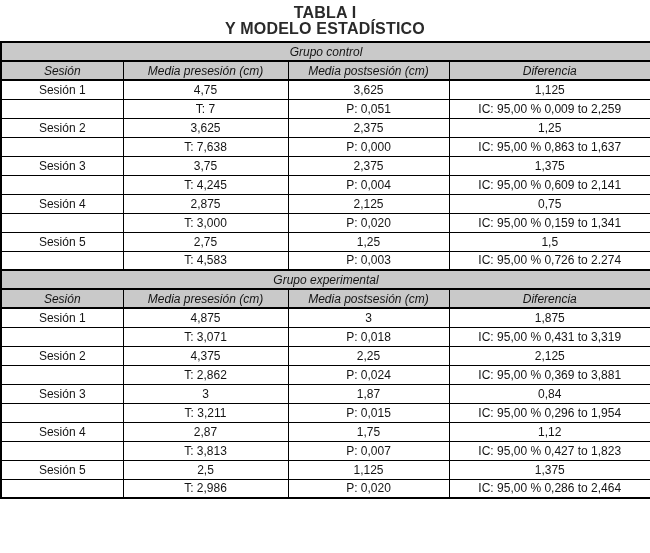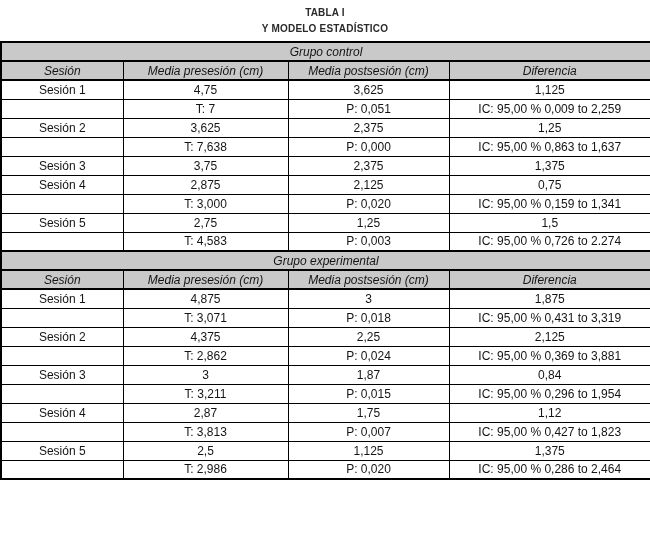--- a/index.html
+++ b/index.html
@@ -19,21 +19,21 @@
     font-family: "Liberation Sans", sans-serif;
     color: var(--text-color);
   }
   .page {
     width: 650px;
   }
   .title-block {
     padding-top: 5px;
     text-align: center;
     font-weight: 700;
-    font-size: 10px;
+    font-size: 16px;
     line-height: 16px;
     letter-spacing: 0.2px;
     color: #2a2a2a;
   }
   .title-block div {
     white-space: nowrap;
   }
   table.data-table {
     width: 650px;
     margin-top: 4px;
@@ -118,20 +118,26 @@
           <td>P: 0,000</td>
           <td>IC: 95,00 % 0,863 to 1,637</td>
         </tr>
         <tr class="data-row">
           <td>Sesión 3</td>
           <td>3,75</td>
           <td>2,375</td>
           <td>1,375</td>
         </tr>
         <tr class="data-row">
+          <td></td>
+          <td>T: 4,245</td>
+          <td>P: 0,004</td>
+          <td>IC: 95,00 % 0,609 to 2,141</td>
+        </tr>
+        <tr class="data-row">
           <td>Sesión 4</td>
           <td>2,875</td>
           <td>2,125</td>
           <td>0,75</td>
         </tr>
         <tr class="data-row">
           <td></td>
           <td>T: 3,000</td>
           <td>P: 0,020</td>
           <td>IC: 95,00 % 0,159 to 1,341</td>

